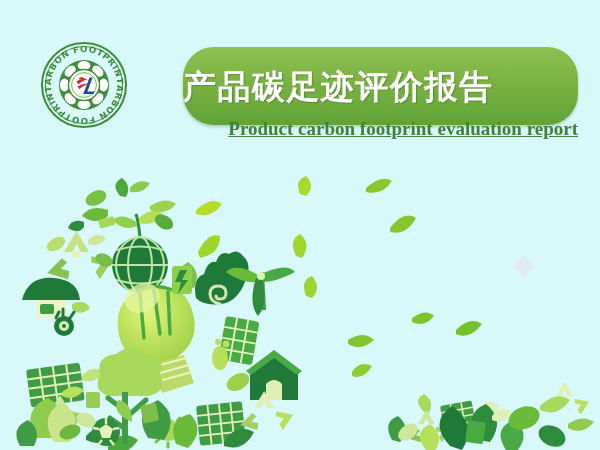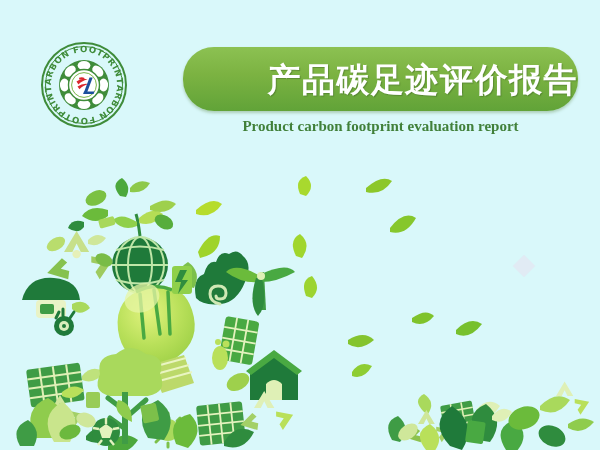--- a/index.html
+++ b/index.html
@@ -33,49 +33,50 @@
     position: absolute;
     left: 40px; top: 41px;
     width: 88px; height: 88px;
   }
   #seal svg { display: block; width: 88px; height: 88px; }
 
   
   #title-pill {
     position: absolute;
     left: 183px; top: 47px;
-    width: 395px; height: 64px;
+    width: 395px; height: 78px;
     border-radius: 31px;
     background: linear-gradient(to bottom, #8cc152 0%, #7cb342 42%, #61a338 100%);
     box-shadow: 0 2px 3px rgba(90,130,60,0.35);
     display: flex;
     align-items: center;
-    justify-content: flex-end;
+    justify-content: flex-start;
   }
   #title-text {
     color: #ffffff;
     font-size: 33px;
     font-weight: bold;
     letter-spacing: 1.5px;
     line-height: 1;
     text-shadow: 1px 1px 1px rgba(60,95,35,0.45);
     white-space: nowrap;
     font-family: "DejaVu Sans", "Liberation Sans", sans-serif;
   }
 
   #subtitle {
     position: absolute;
     left: 183px; top: 118px;
     width: 395px;
-    text-align: center;
+    text-align: right;
     color: #41803a;
-    font-size: 15px;
+    font-size: 19px;
     font-weight: bold;
     white-space: nowrap;
     font-family: "Liberation Serif", "DejaVu Serif", serif;
+    text-decoration: underline;
   }
 
   
   #art {
     position: absolute;
     left: 0; top: 170px;
     width: 600px; height: 280px;
   }
   #art svg { display: block; width: 600px; height: 280px; }
 

